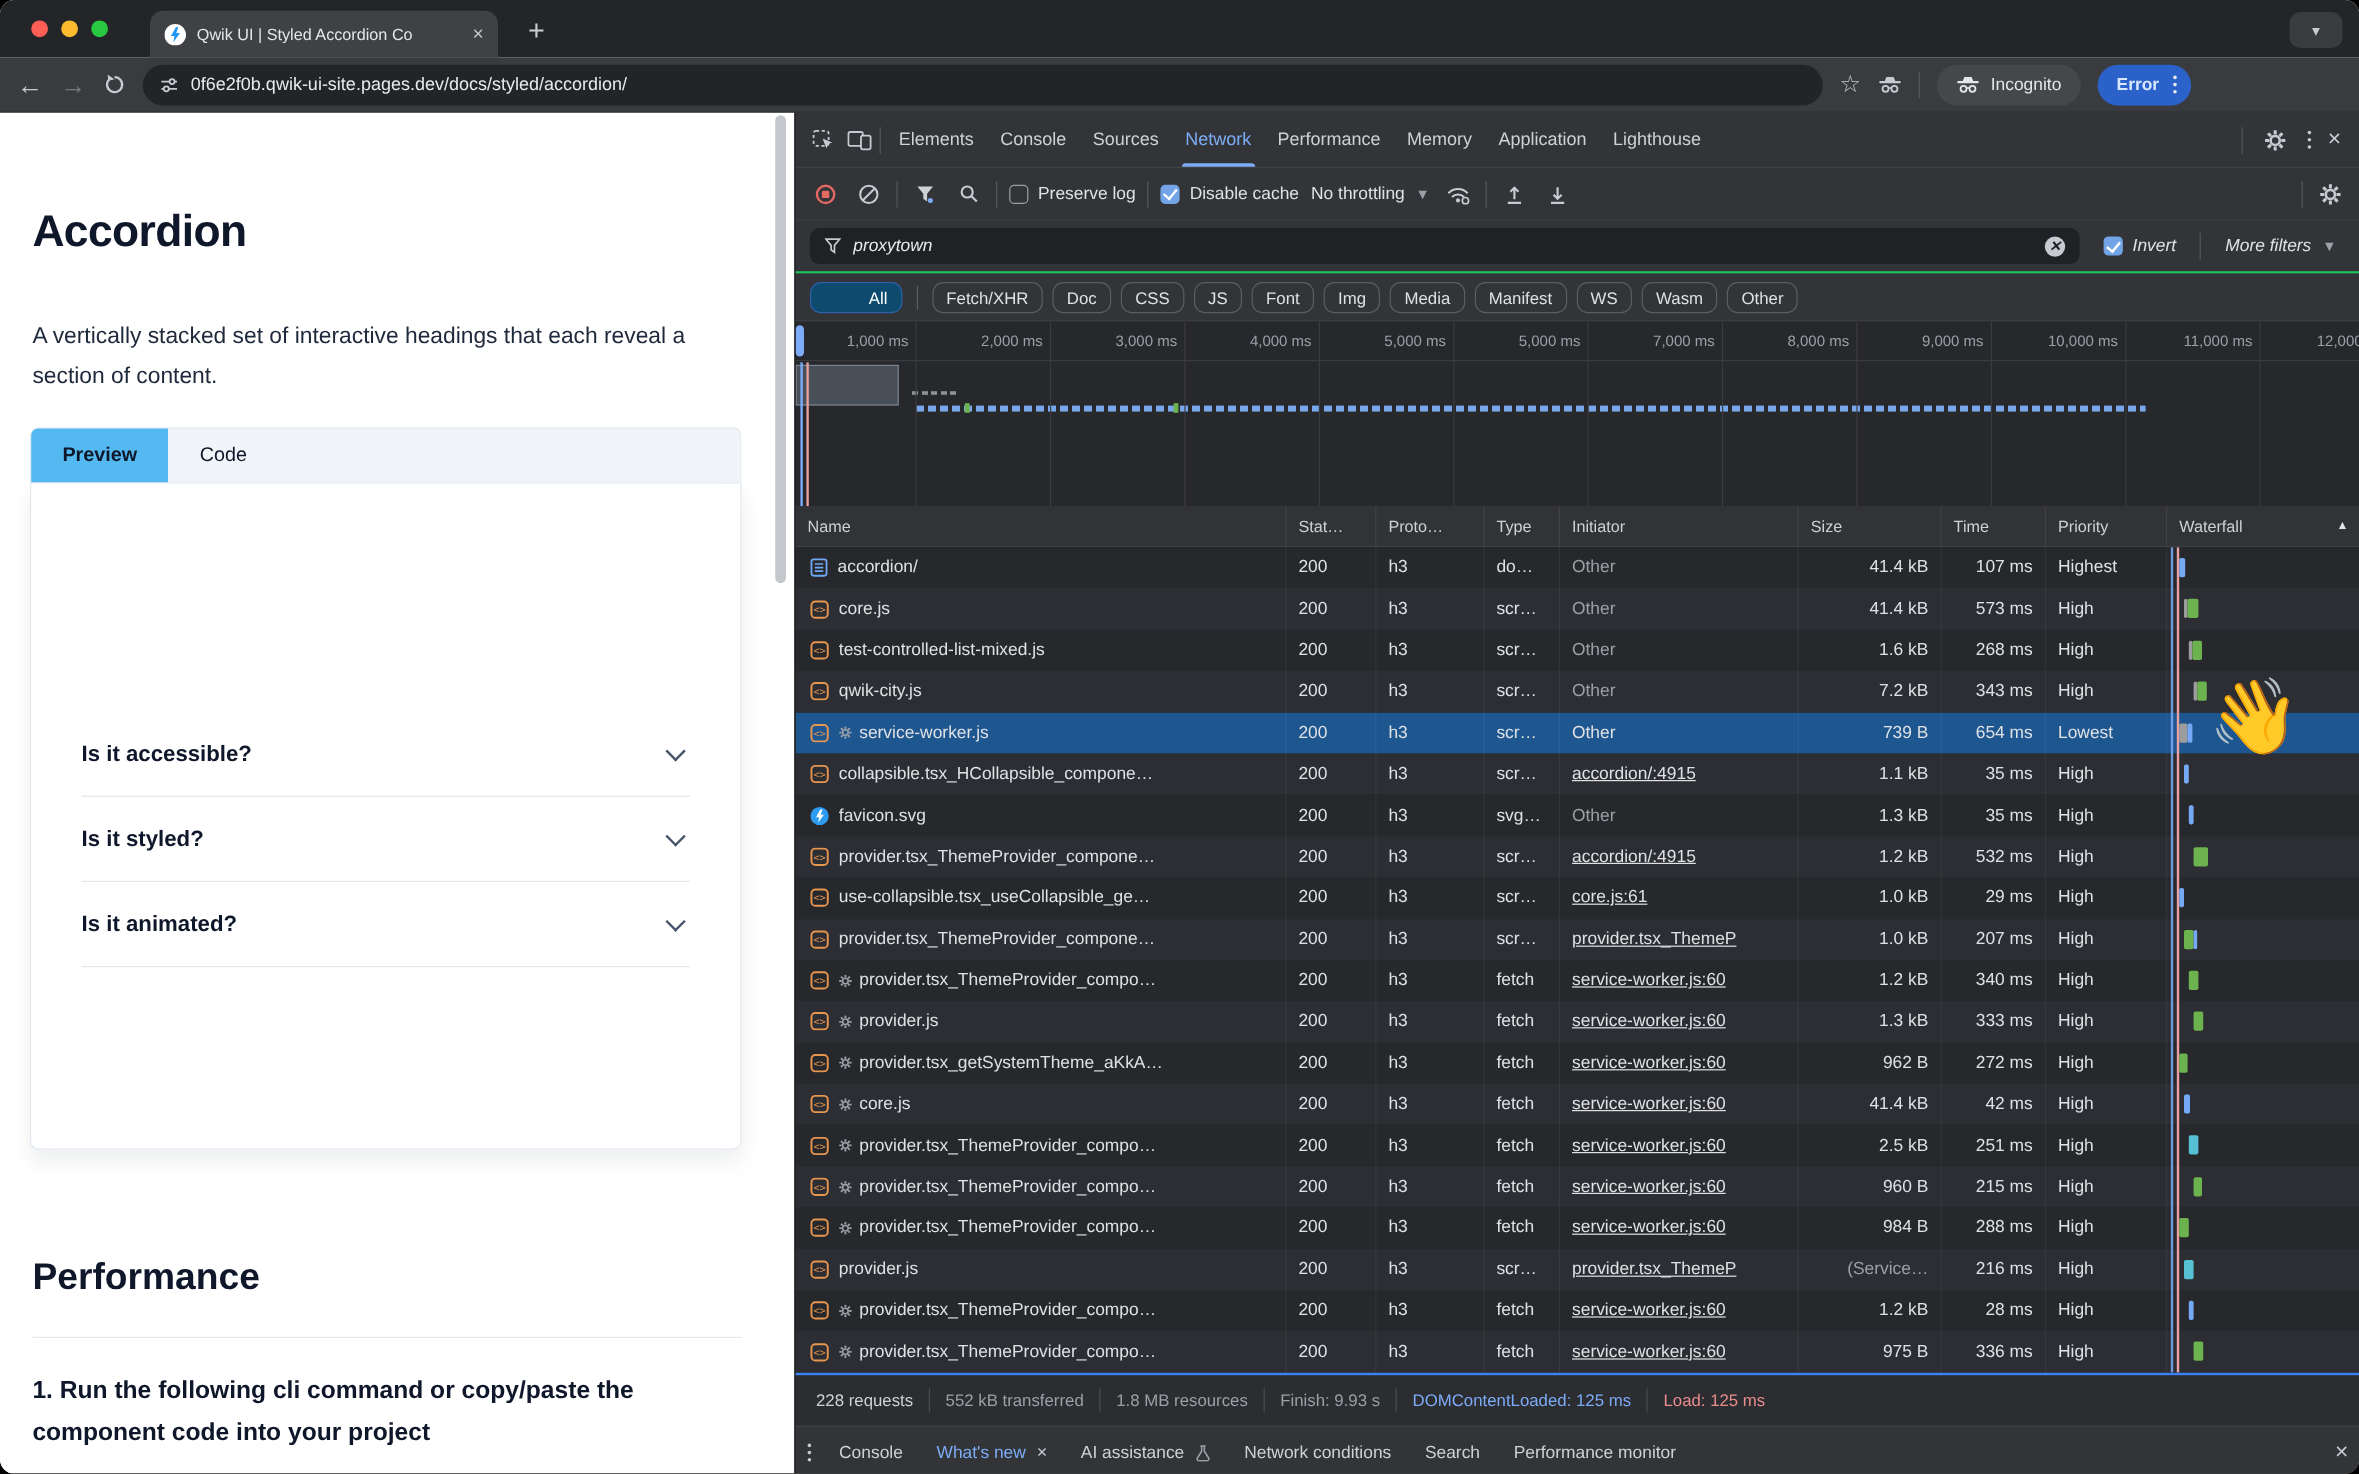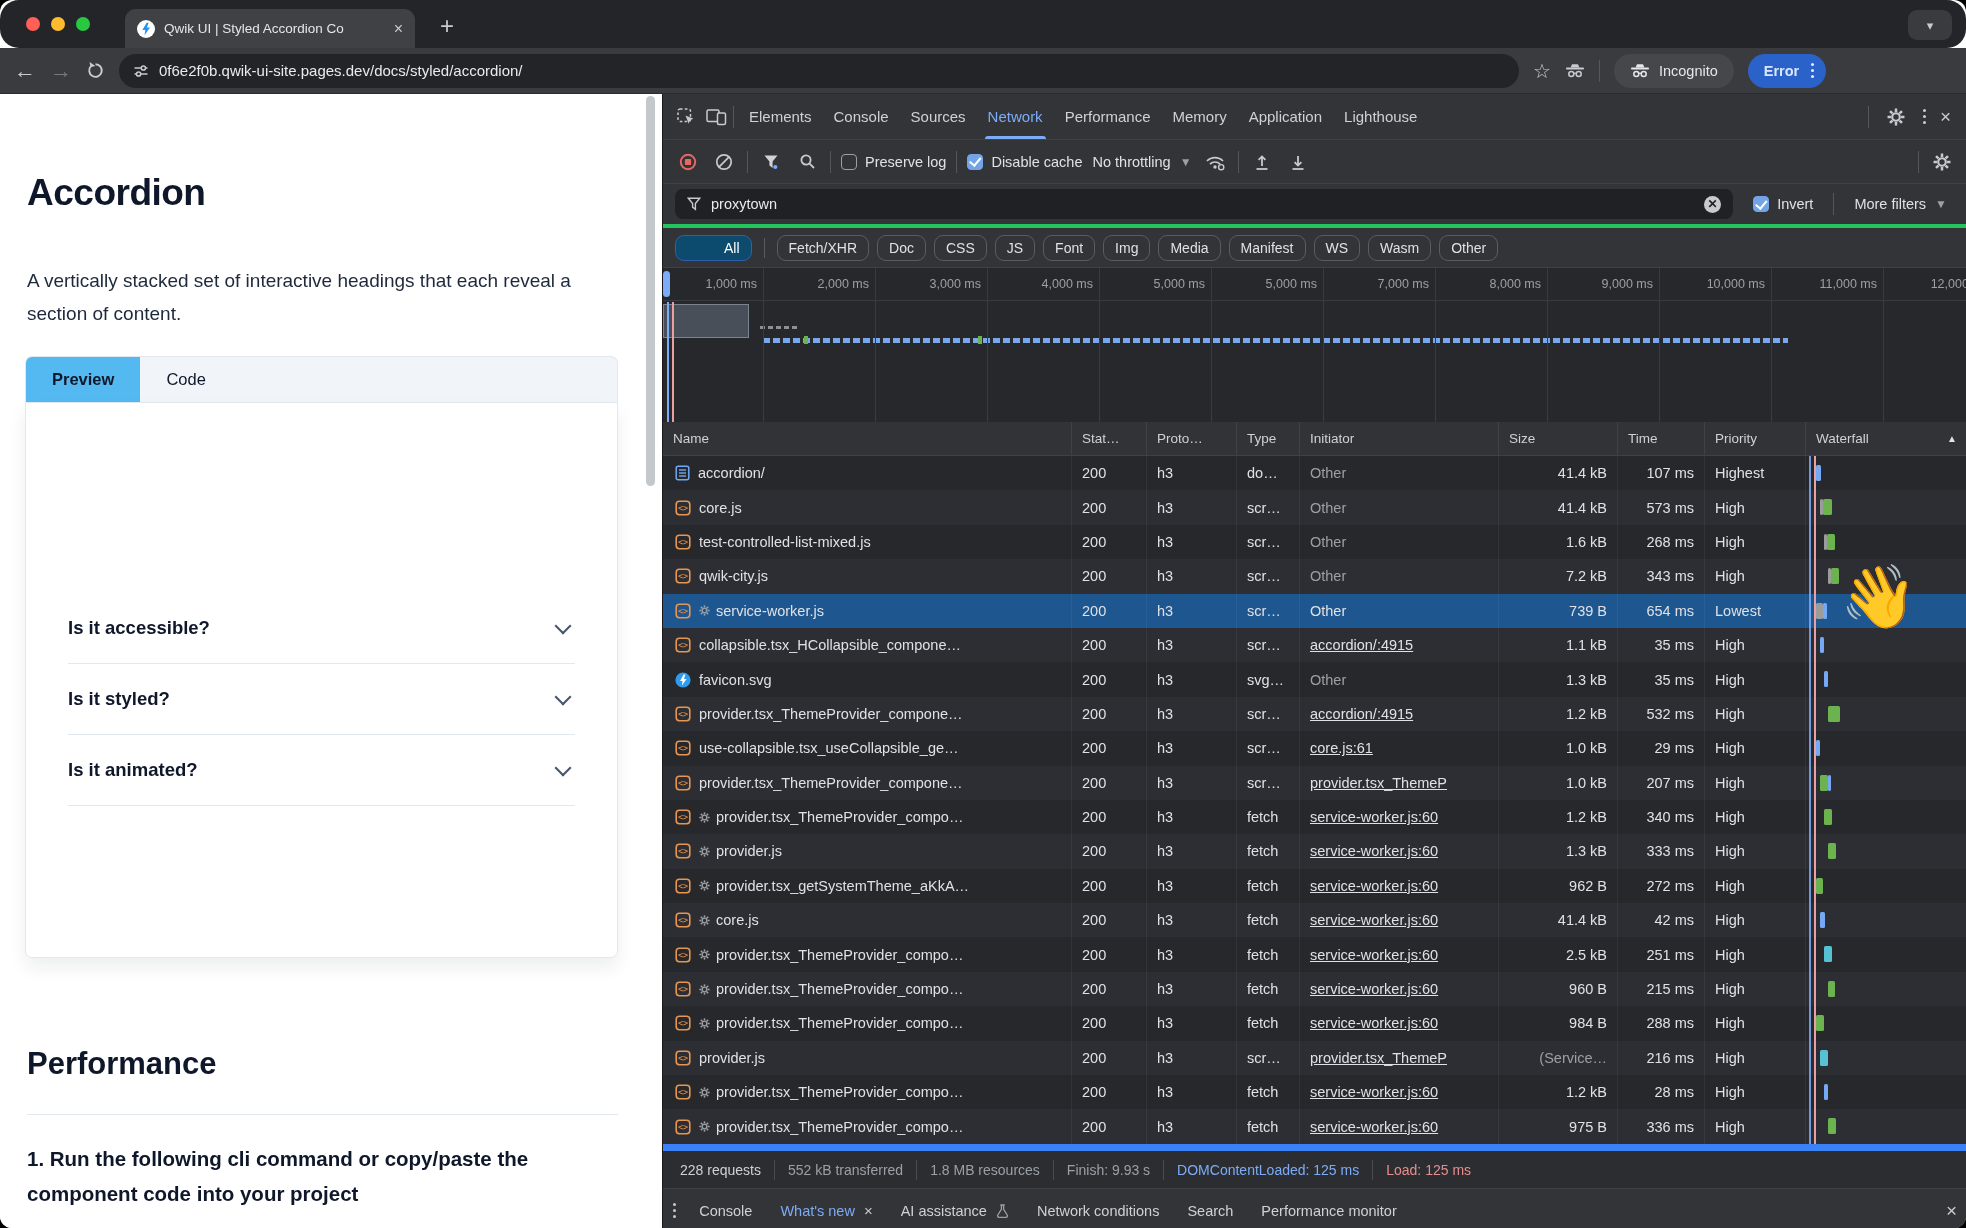--- a/index.html
+++ b/index.html
@@ -1,19 +1,19 @@
 <!DOCTYPE html>
 <html><head>
 <meta charset="utf-8">
 <style>
   html,body{margin:0;padding:0;background:#000;}
   #app{position:relative;width:1966px;height:1228px;overflow:hidden;background:#fff;
        font-family:"Liberation Sans",sans-serif;border-radius:12px;}
   
-  .tabstrip{position:absolute;left:0;top:0;width:100%;height:48px;background:#242528;border-radius:19px;}
+  .tabstrip{position:absolute;left:0;top:0;width:100%;height:48px;background:#242528;}
   .lights{position:absolute;left:26px;top:17px;display:flex;gap:11px;}
   .light{width:14px;height:14px;border-radius:50%;}
   .light.r{background:#ff5f57}.light.y{background:#febc2e}.light.g{background:#28c840}
   .btab{position:absolute;left:125px;top:9px;width:290px;height:39px;background:#3f4145;
         border-radius:11px 11px 0 0;display:flex;align-items:center;padding:0 12px;box-sizing:border-box;gap:9px;}
   .btab-title{color:#e4e6ea;font-size:13.5px;white-space:nowrap;overflow:hidden;flex:1;
      -webkit-mask-image:linear-gradient(90deg,#000 85%,transparent);mask-image:linear-gradient(90deg,#000 85%,transparent);}
   .btab-close{color:#c9cbd0;font-size:16px;line-height:1;}
   .newtab{position:absolute;left:440px;top:12px;color:#c9cbd0;font-size:24px;font-weight:300;}
   .tabsearch{position:absolute;left:1908px;top:10px;width:44px;height:30px;background:#3a3b3f;
@@ -67,21 +67,21 @@
   .dt-toolbar{top:46px;height:44px;background:#333438;padding:0 12px;gap:10px;border-bottom:1px solid #404145;}
   .icon-btn{width:26px;height:26px;display:flex;align-items:center;justify-content:center;}
   .cklabel{display:flex;align-items:center;gap:8px;font-size:14.5px;color:#dfe1e5;white-space:nowrap;}
   .cb{width:16px;height:16px;border:1.8px solid #9aa0a6;border-radius:4px;box-sizing:border-box;}
   .cb.checked{background:#74a4e8;border-color:#74a4e8;position:relative;}
   .cb.checked::after{content:"";position:absolute;left:4px;top:0.5px;width:4.5px;height:8.5px;
      border:solid #fff;border-width:0 2.2px 2.2px 0;transform:rotate(40deg);}
   .throttle{display:flex;align-items:center;gap:9px;white-space:nowrap;}
   .dcaret{color:#9aa0a6;font-size:12px;}
   .dt-toolbar .spacer{flex:1;}
-  .dt-filter{top:90px;height:44px;background:#333438;padding:0 12px;gap:20px;border-bottom:4px solid #22c55e;}
+  .dt-filter{top:90px;height:44px;background:#333438;padding:0 12px;gap:20px;border-bottom:2px solid #22c55e;font-style:italic;}
   .filterpill{flex:1;height:30px;background:#202124;border-radius:8px;display:flex;align-items:center;
      padding:0 12px;gap:10px;box-sizing:border-box;}
   .filterpill .q{color:#e8eaed;font-size:14.5px;flex:1;}
   .clearx{width:17px;height:17px;border-radius:50%;background:#c7cad1;color:#202124;display:flex;
      align-items:center;justify-content:center;font-size:12px;font-weight:700;}
   .morefilters{display:flex;align-items:center;gap:9px;white-space:nowrap;padding-right:8px;}
   .dt-chips{top:134px;height:40px;background:#333438;padding:0 12px;gap:8px;border-bottom:1px solid #404145;}
   .chip{padding:4px 11px;border:1px solid #5a5c60;border-radius:9px;font-size:14px;color:#dfe1e5;white-space:nowrap;}
   .chip.selected{background:#0c4a6e;border-color:#2f5fa8;color:#fff;padding-left:48px;}
   .chipsep{width:1px;height:20px;background:#5a5c60;margin:0 4px;}
@@ -110,21 +110,21 @@
   .ncell{display:flex;align-items:center;padding:0 10px;box-sizing:border-box;
      border-right:1px solid rgba(255,255,255,0.055);white-space:nowrap;overflow:hidden;font-size:14.5px;}
   .ncell.name{gap:8px;padding-left:12px;}
   .ncell.num{justify-content:flex-end;}
   .nrow .dim{color:#9aa0a6;}
   .link{text-decoration:underline;color:#dfe1e5;}
   .gearpre{display:flex;align-items:center;margin-right:-2px;}
   .wfcell{position:relative;flex:1;border-right:none;}
   .seg{position:absolute;top:9px;height:16px;border-radius:1.5px;}
   .wf-line{position:absolute;top:0;bottom:0;width:1.5px;}
-  .dt-summary{top:1050px;height:44px;background:#2c2d31;border-top:7px solid #3b82f6;padding:0 4px;font-size:14px;color:#9aa0a6;}
+  .dt-summary{top:1050px;height:44px;background:#2c2d31;border-top:2px solid #3b82f6;padding:0 4px;font-size:14px;color:#9aa0a6;}
   .sumitem{padding:0 13px;height:20px;display:flex;align-items:center;border-right:1px solid #4a4b4f;white-space:nowrap;}
   .sumitem:first-child{color:#cfd1d5;}
   .sumitem.blue{color:#7cacf8;}
   .sumitem.red{color:#e88d8d;border-right:none;}
   .dt-drawer{top:1094px;height:44px;background:#333438;border-top:1px solid #404145;padding:0 10px;gap:2px;}
   .drawer-tab{padding:0 13px;height:100%;display:flex;align-items:center;gap:9px;font-size:14.5px;color:#cfd1d5;position:relative;white-space:nowrap;}
   .drawer-tab.active{color:#7cacf8;}
   .drawer-tab.active::after{content:"";position:absolute;left:10px;right:10px;bottom:0;height:3px;
      border-radius:3px 3px 0 0;background:#7cacf8;}
   .drawer-tab .tclose{color:#c7cad1;font-size:15px;}

